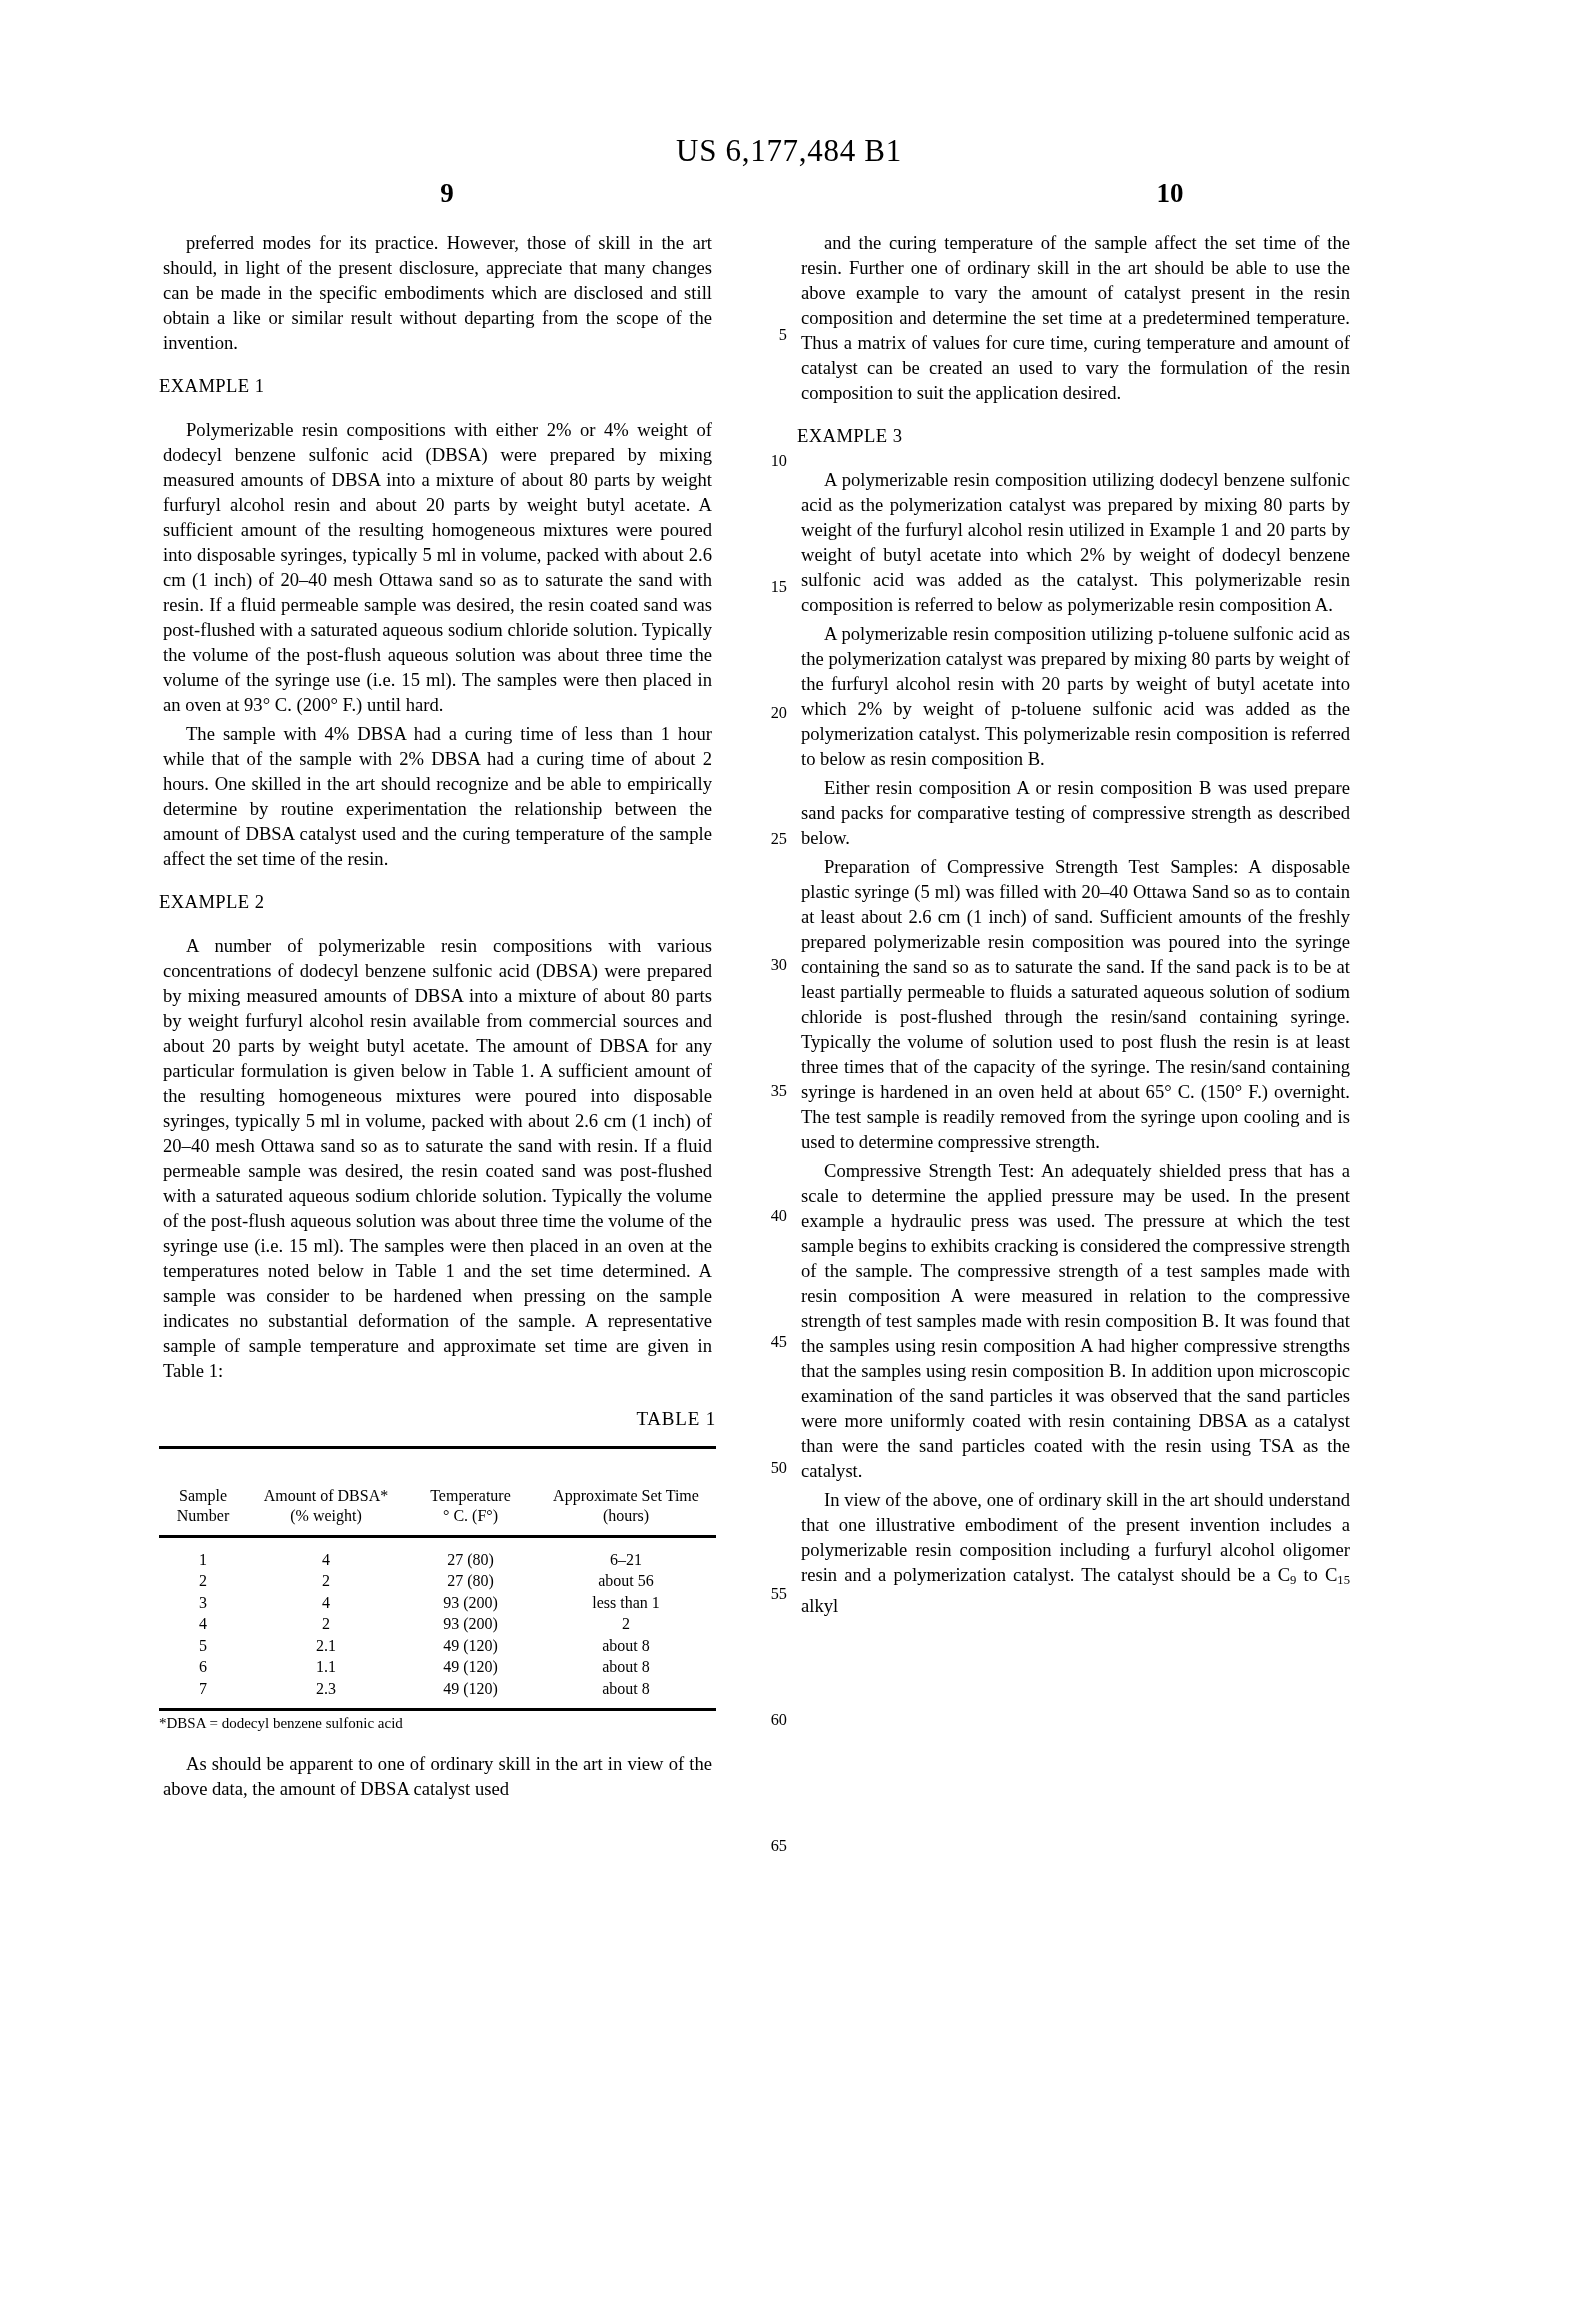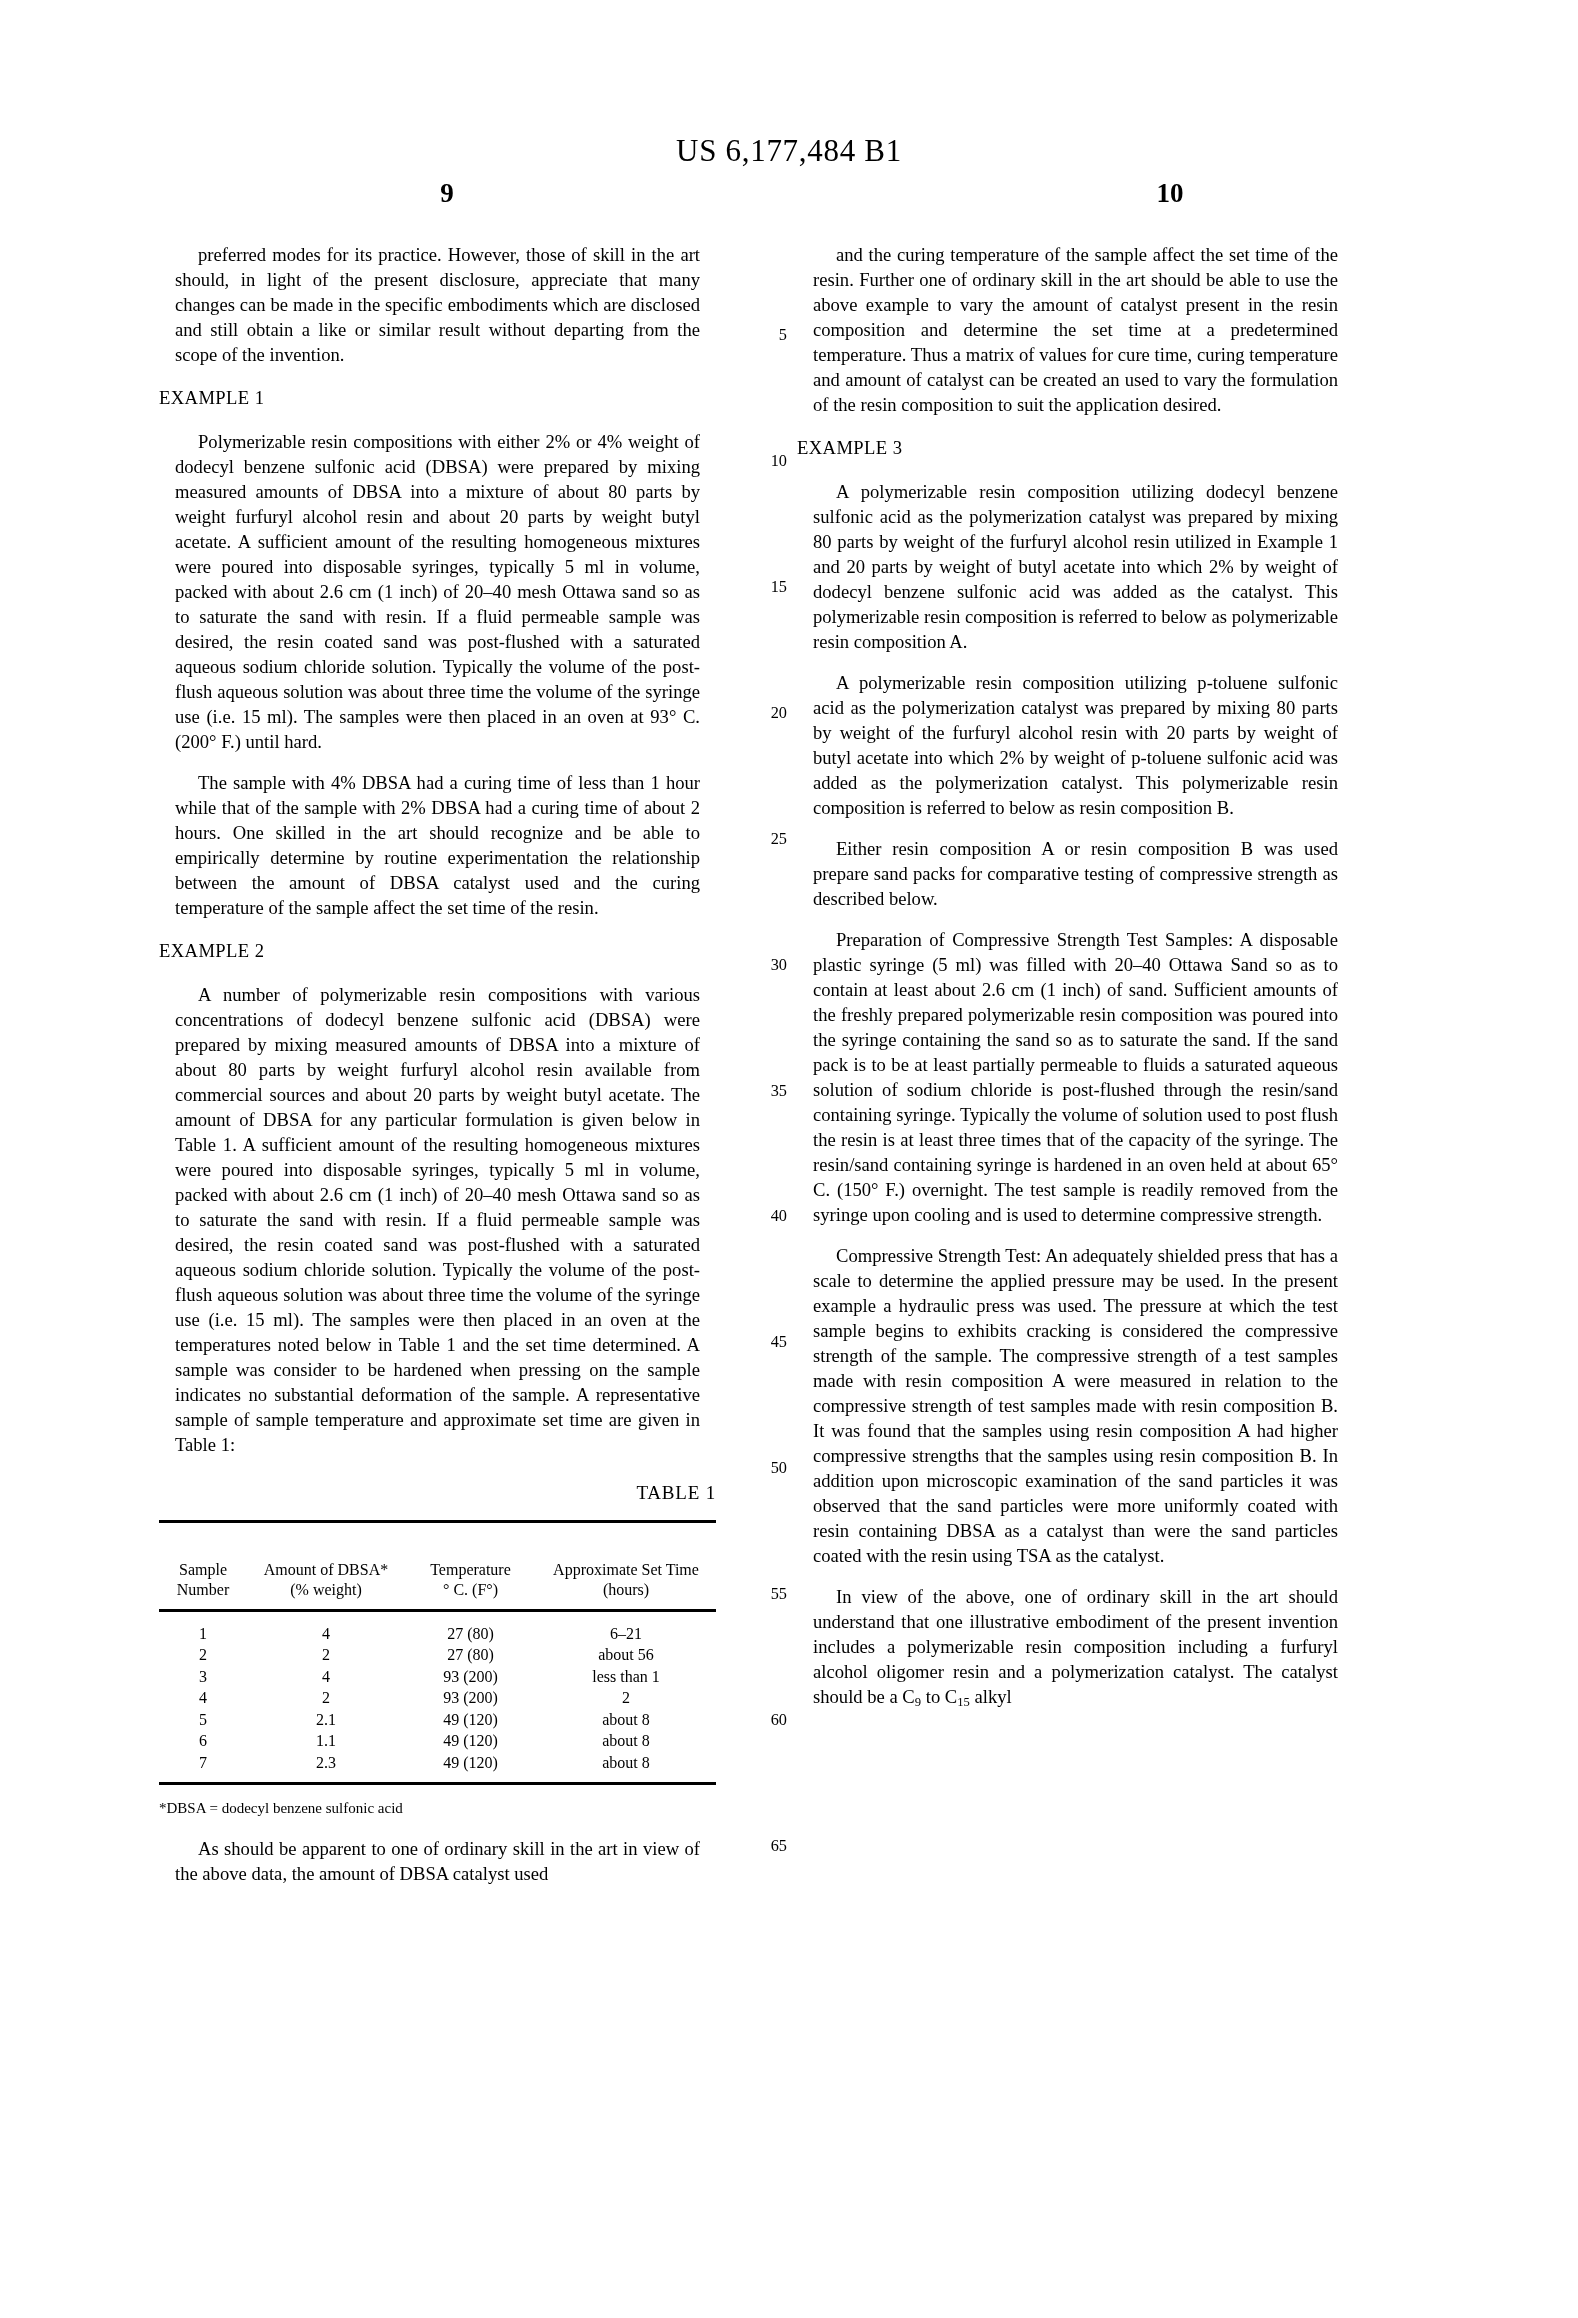--- a/index.html
+++ b/index.html
@@ -53,21 +53,21 @@
     width: 557px;
     font-size: 18.6px;
     line-height: 25px;
     text-align: justify;
     text-justify: inter-word;
   }
   .column.left  { left: 159px; }
   .column.right { left: 797px; }
 
   .column p {
-    margin: 16px;
+    margin: 4px;
     text-indent: 23px;
     hyphens: none;
   }
 
   
   .column p { text-align: justify; }
 
   .ex-head {
     text-align: center;
     text-indent: 0 !important;
@@ -122,21 +122,20 @@
 
   .c1 { width: 88px; }
   .c2 { width: 158px; }
   .c3 { width: 131px; }
   .c4 { width: 180px; }
 
   .t-body { padding: 11px 0 9.5px 0; }
 
   .footnote {
     font-size: 15px;
-    margin-top: 11px;
     text-indent: 0;
     text-align: left;
   }
 </style>
 </head>
 <body>
 
 <div class="page">
 
   <div class="patent-header">US 6,177,484 B1</div>

